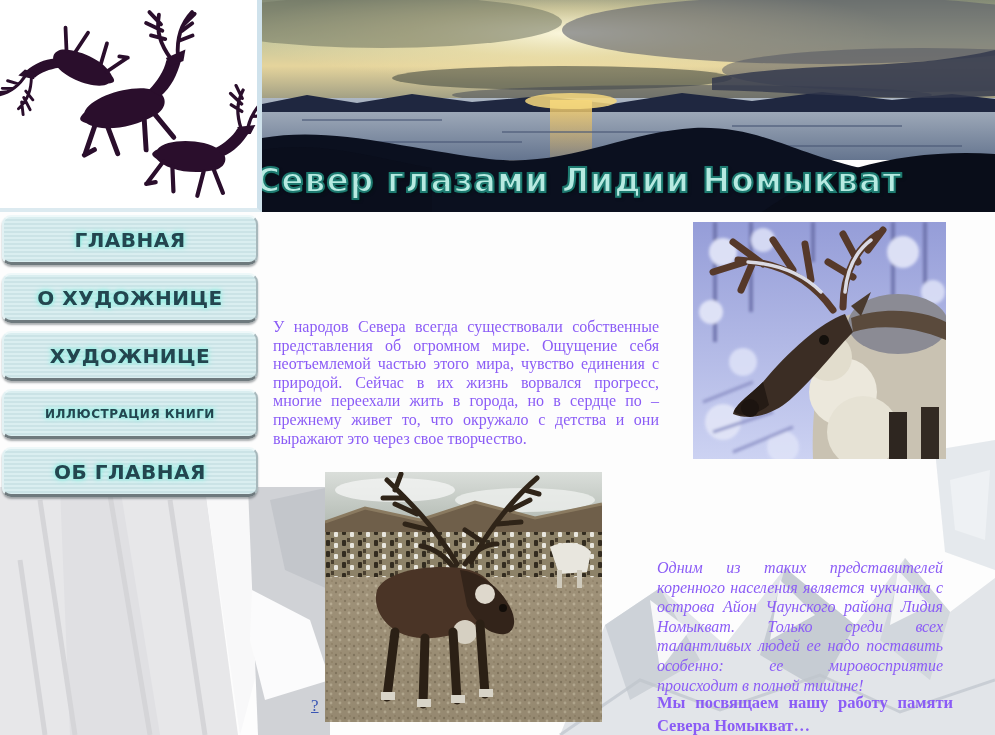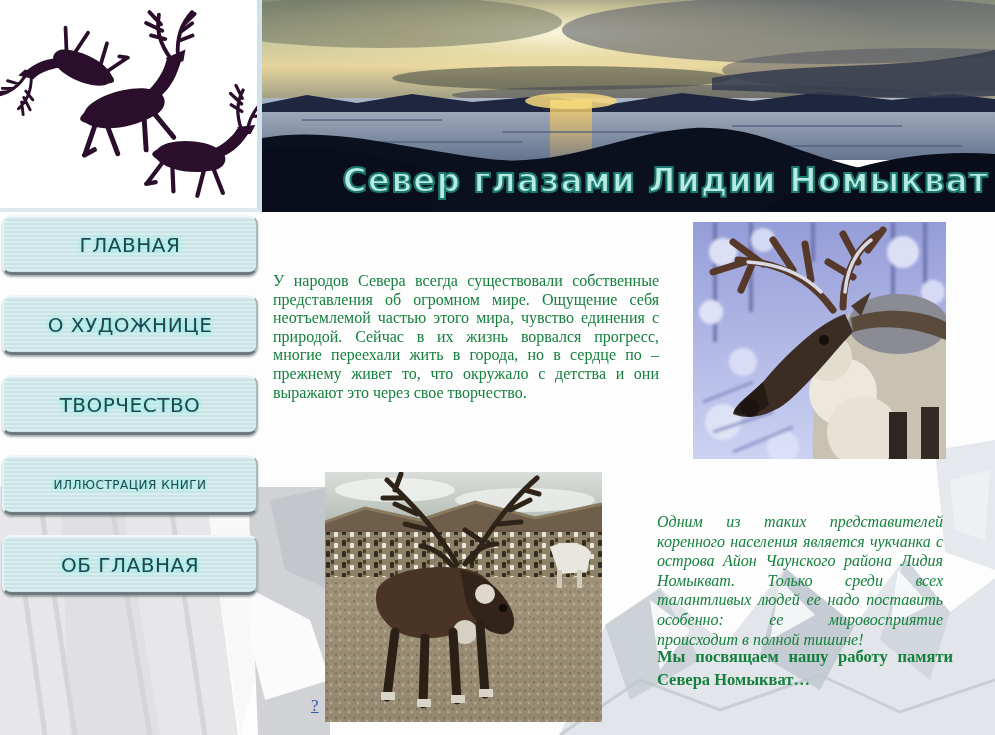--- a/index.html
+++ b/index.html
@@ -12,40 +12,40 @@
 
   
   #logo-box { left:0; top:0; width:262px; height:212px; background:#ffffff;
               border-right:5px solid #cfe2ec; border-bottom:4px solid #dceaf0; z-index:3; }
   #logo-box svg { width:100%; height:100%; }
 
   
   #header { left:262px; top:0; width:733px; height:212px; z-index:3; overflow:hidden; }
   #header svg { width:100%; height:100%; display:block; }
   #site-title { position:absolute; right:6px; bottom:12px; width:100%;
-    text-align:right; font-family:"DejaVu Sans", sans-serif; font-weight:bold;
+    font-family:"DejaVu Sans", sans-serif; font-weight:bold;
     font-size:33px; letter-spacing:1px; color:#b7eae1;
     -webkit-text-stroke:2px #1d7a70;
     text-shadow:0 0 2px #1d7a70, 2px 2px 3px rgba(0,20,18,.8); }
 
   
   #nav { left:2px; top:215px; width:256px; z-index:4; }
   .nav-btn { display:flex; align-items:center; justify-content:center;
-    width:256px; height:60px; margin-bottom:20px; cursor:pointer;
+    width:256px; height:50px; margin-bottom:8px; cursor:pointer;
     background:repeating-linear-gradient(180deg,#daeef0 0 2px,#cbe3e6 2px 4px);
     border-top:2px solid #eef8f9; border-left:2px solid #e2f1f3;
     border-right:2px solid #a8b8bc; border-bottom:3px solid #6e797d;
     border-radius:9px; box-shadow:0 2px 2px rgba(70,80,85,.45);
-    font-family:"DejaVu Sans", sans-serif; font-weight:normal; font-size:20px;
+    font-family:"DejaVu Sans", sans-serif; font-weight:bold; font-size:20px;
     letter-spacing:.5px; color:#24454f;
     text-shadow:0 0 7px #8ff0e4, 0 0 4px #8ff0e4, 0 0 2px #aef5ea; }
   .nav-btn:nth-child(4) { font-size:12px; }
 
   
-  .para { text-align:justify; color:#15803d; z-index:2; }
+  .para { text-align:justify; color:#8b5cf6; z-index:2;margin-top:46px; }
   #intro-para { left:273px; top:272px; width:386px; font-size:16px; line-height:18.6px; }
   #artist-para { left:657px; top:512px; width:286px; font-size:16px; line-height:19.6px;font-style:italic; }
   #dedication-para { left:657px; top:645px; width:296px; font-size:16.5px;
                      line-height:23px; font-weight:bold; text-align:justify; }
 
   
   .photo { z-index:2; overflow:hidden; }
   .photo svg { width:100%; height:100%; display:block; }
   #photo-winter { left:693px; top:222px; width:253px; height:237px; }
   #photo-herd   { left:325px; top:472px; width:277px; height:250px; }
@@ -138,21 +138,21 @@
     <path d="M0,138 C70,126 140,148 220,158 C300,170 360,132 432,128 C495,126 520,148 590,166 C650,181 700,178 733,166 L733,212 L0,212 Z" fill="#0b101f"></path>
     <path d="M500,212 C560,168 650,148 733,154 L733,212 Z" fill="#090d19"></path>
     <path d="M0,150 C60,140 110,158 170,168 L170,212 L0,212 Z" fill="#0a0e1c"></path>
   </svg>
   <div id="site-title">Север глазами Лидии Номыкват</div>
 </div>
 
 <nav id="nav" class="abs">
   <div class="nav-btn">ГЛАВНАЯ</div>
   <div class="nav-btn">О ХУДОЖНИЦЕ</div>
-  <div class="nav-btn">ТВОРЧЕСТВО</div>
+  <div class="nav-btn">ХУДОЖНИЦЕ</div>
   <div class="nav-btn">ИЛЛЮСТРАЦИЯ КНИГИ</div>
   <div class="nav-btn">ОБ ГЛАВНАЯ</div>
 </nav>
 
 <p id="intro-para" class="abs para">У народов Севера всегда существовали собственные представления об огромном мире. Ощущение себя неотъемлемой частью этого мира, чувство единения с природой. Сейчас в их жизнь ворвался прогресс, многие переехали жить в города, но в сердце по – прежнему живет то, что окружало с детства и они выражают это через свое творчество.</p>
 
 <div id="photo-winter" class="abs photo">
   <svg viewBox="0 0 253 237">
     <defs>
       <linearGradient id="wbg" x1="0" y1="0" x2="0" y2="1">

